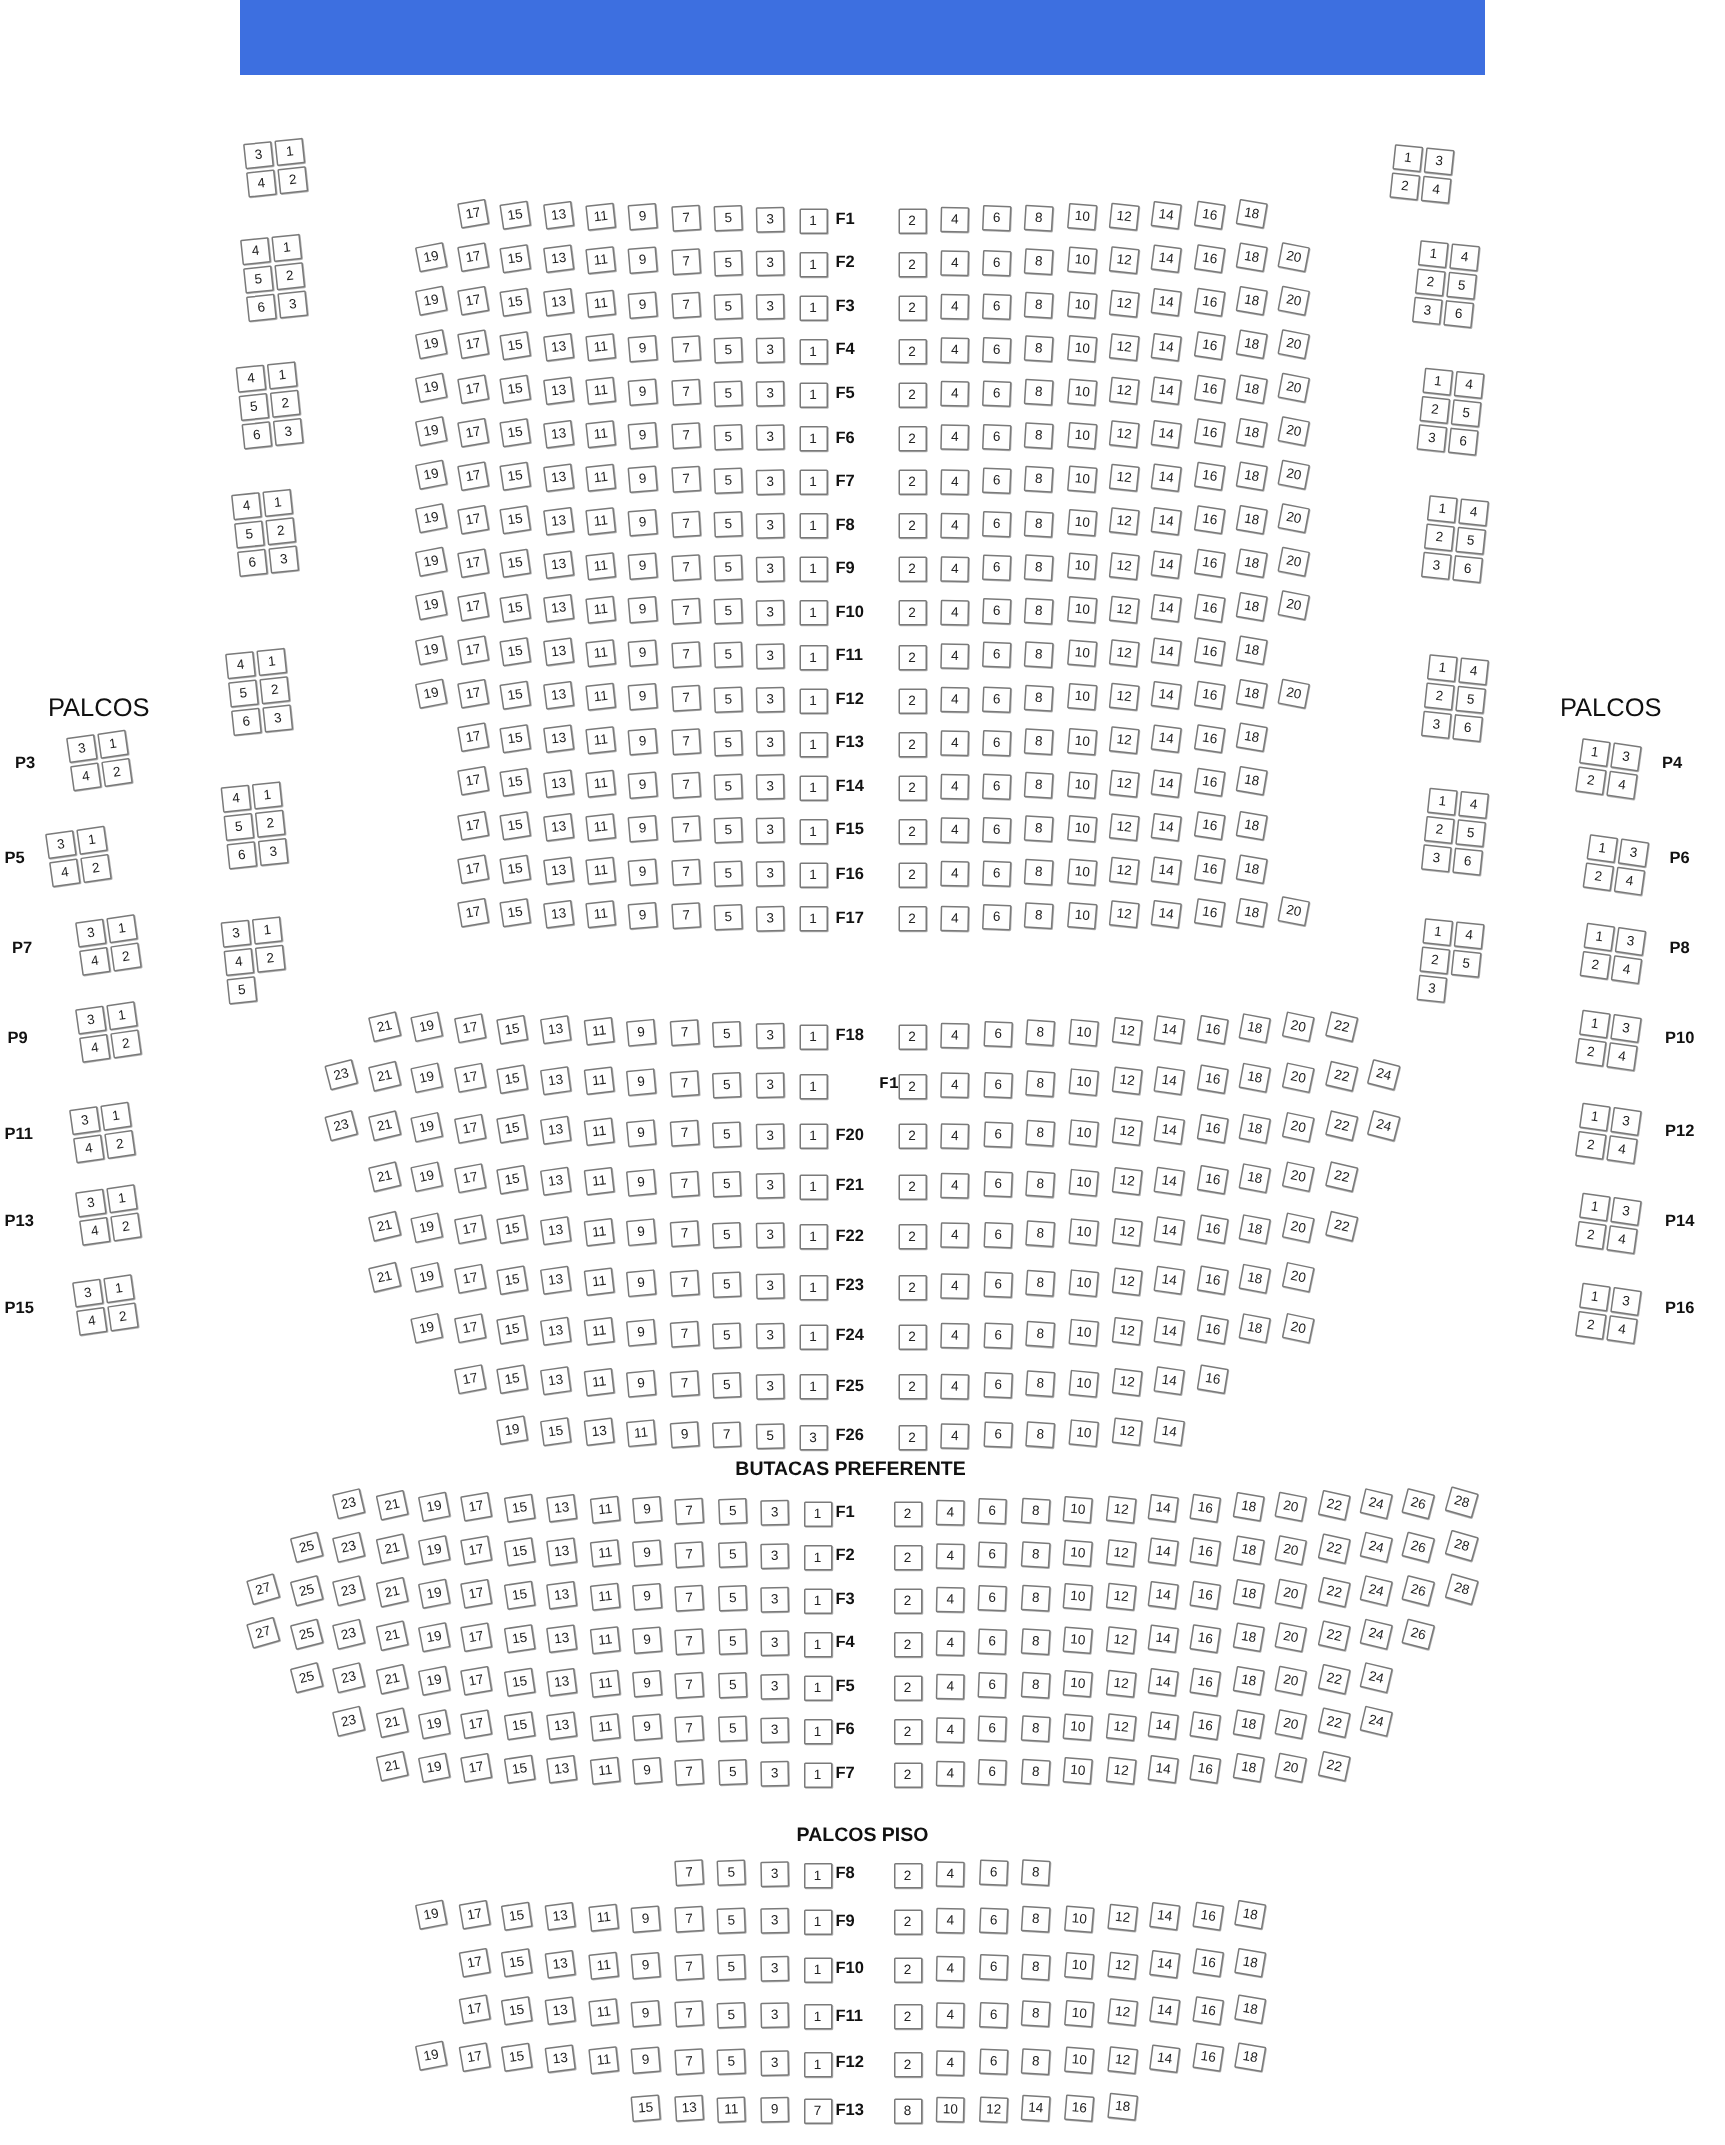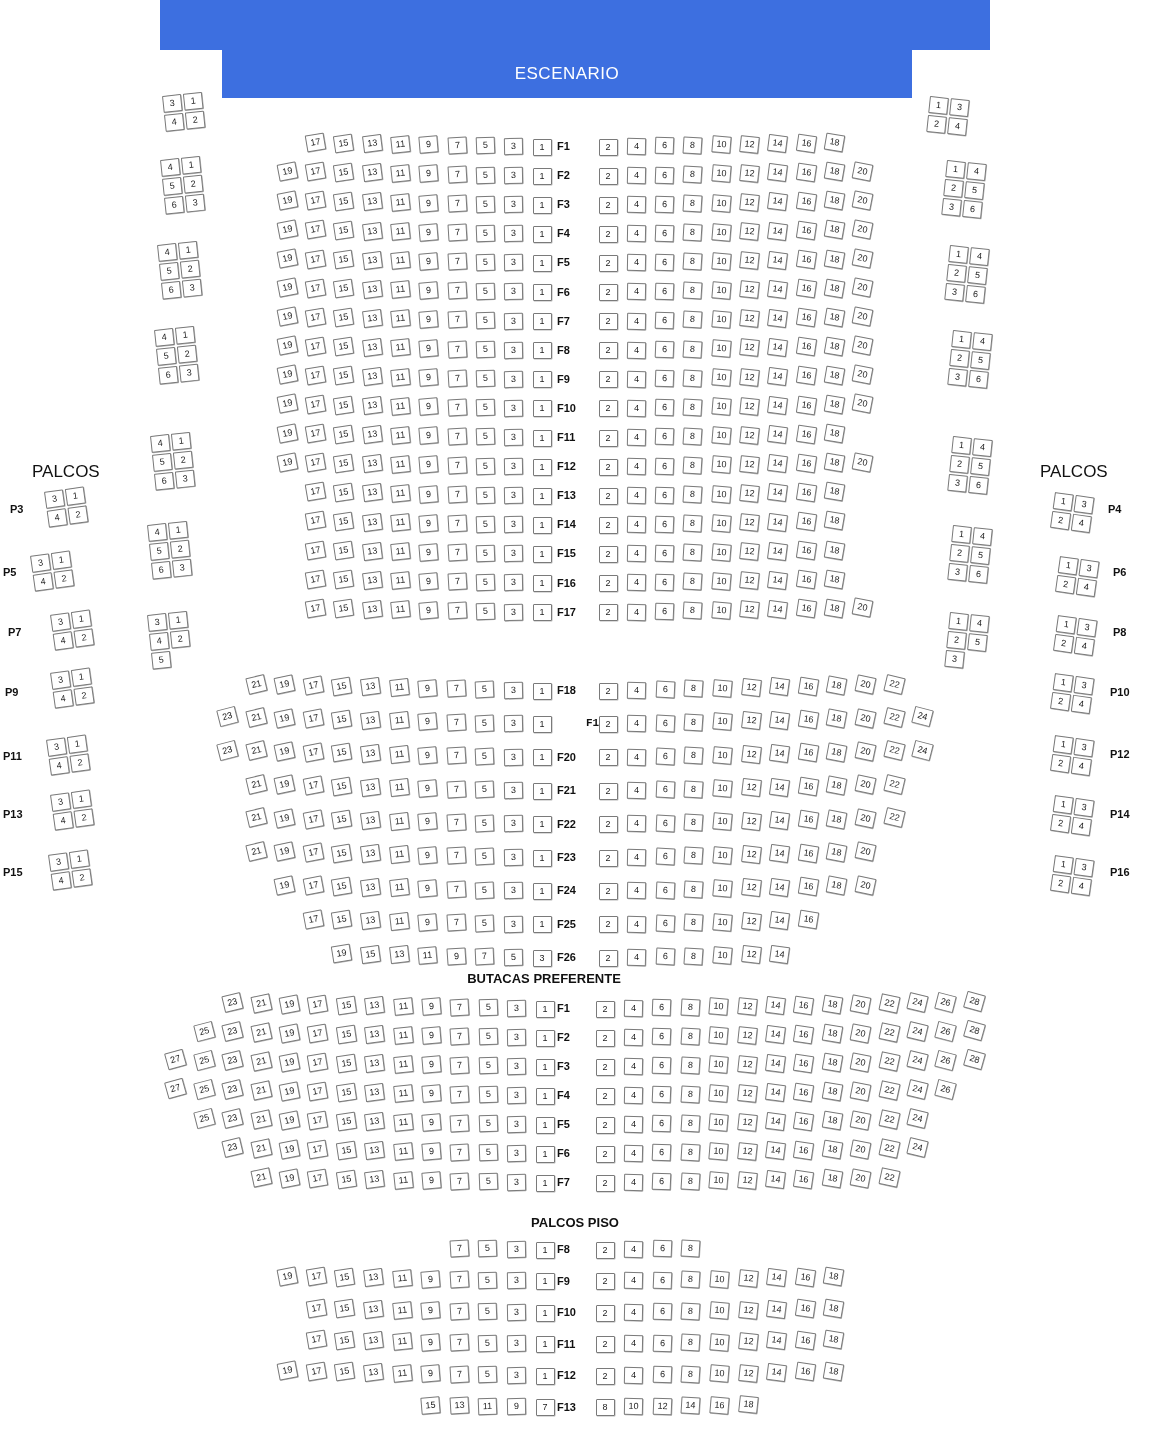--- a/index.html
+++ b/index.html
@@ -55,21 +55,20 @@
     position:absolute;
     font-size:11px;font-weight:bold;color:#111111;white-space:nowrap;
   }
 </style>
 </head>
 <body>
 
 <div id="map">
 
   <div class="stage-top"></div>
-  <div class="stage-main">ESCENARIO</div>
 
   <div class="palcos-title" style="left:32px;top:462px;">PALCOS</div>
   <div class="palcos-title" style="left:1040px;top:462px;">PALCOS</div>
 
   <div id="generated">
       <div class="rowlbl" style="left: 557px; top: 140px;">F1</div>
       <div class="seat" style="left: 306.1px; top: 134.1px; transform: rotate(-9.68deg);">17</div>
       <div class="seat" style="left: 334.4px; top: 134.65px; transform: rotate(-8.47deg);">15</div>
       <div class="seat" style="left: 362.7px; top: 135.2px; transform: rotate(-7.26deg);">13</div>
       <div class="seat" style="left: 391px; top: 135.75px; transform: rotate(-6.05deg);">11</div>
@@ -887,21 +886,21 @@
       <div class="seat" style="left: 449.7px; top: 1397.2px; transform: rotate(-3.63deg);">13</div>
       <div class="seat" style="left: 478.3px; top: 1397.8px; transform: rotate(-2.42deg);">11</div>
       <div class="seat" style="left: 506.9px; top: 1398.4px; transform: rotate(-1.21deg);">9</div>
       <div class="seat" style="left: 535.5px; top: 1399px; transform: rotate(0deg);">7</div>
       <div class="seat" style="left: 595.5px; top: 1399px; transform: rotate(0deg);">8</div>
       <div class="seat" style="left: 624.1px; top: 1398.4px; transform: rotate(1.21deg);">10</div>
       <div class="seat" style="left: 652.7px; top: 1397.8px; transform: rotate(2.42deg);">12</div>
       <div class="seat" style="left: 681.3px; top: 1397.2px; transform: rotate(3.63deg);">14</div>
       <div class="seat" style="left: 709.9px; top: 1396.6px; transform: rotate(4.84deg);">16</div>
       <div class="seat" style="left: 738.5px; top: 1396px; transform: rotate(6.05deg);">18</div>
-      <div class="sectlbl" style="left: 544px; top: 971px; transform: translateX(-50%);">BUTACAS PREFERENTE</div>
+      <div class="sectlbl" style="left: 567px; top: 971px; transform: translateX(-50%);">BUTACAS PREFERENTE</div>
       <div class="sectlbl" style="left: 575px; top: 1215px; transform: translateX(-50%);">PALCOS PISO</div>
       <div style="position: absolute; left: 162px; top: 96px; transform: rotate(-6deg);">
         <div class="seat" style="left: 0px; top: 0px;">3</div>
         <div class="seat" style="left: 21px; top: 0px;">1</div>
         <div class="seat" style="left: 0px; top: 19px;">4</div>
         <div class="seat" style="left: 21px; top: 19px;">2</div>
       </div>
       <div style="position: absolute; left: 160px; top: 160px; transform: rotate(-6deg);">
         <div class="seat" style="left: 0px; top: 0px;">4</div>
         <div class="seat" style="left: 21px; top: 0px;">1</div>

